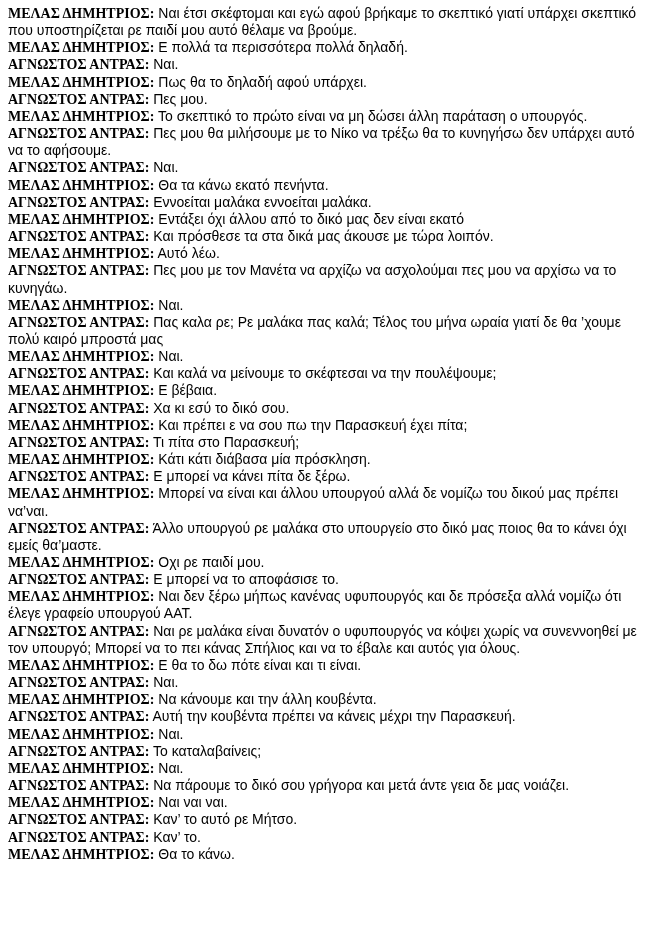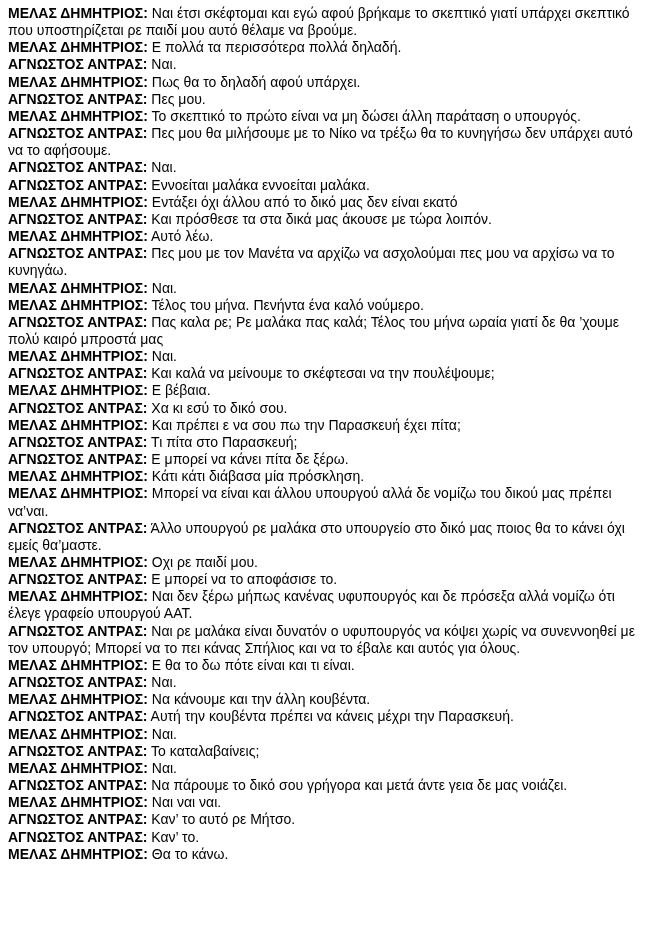--- a/index.html
+++ b/index.html
@@ -12,20 +12,21 @@
     font-size: 14px;
     line-height: 17.16px;
     width: 639px;
   }
   .utterance {
     margin: 0;
     padding: 0;
   }
   .speaker {
     font-weight: bold;
+    font-family: Liberation Serif, serif;
   }
 </style>
 </head>
 <body>
 
 <main>
   <div id="transcript">
   <p class="utterance"><span class="speaker">ΜΕΛΑΣ ΔΗΜΗΤΡΙΟΣ:</span> <span class="utterance-text">Ναι έτσι σκέφτομαι και εγώ αφού βρήκαμε το σκεπτικό γιατί υπάρχει σκεπτικό που υποστηρίζεται ρε παιδί μου αυτό θέλαμε να βρούμε.</span></p>
 
   <p class="utterance"><span class="speaker">ΜΕΛΑΣ ΔΗΜΗΤΡΙΟΣ:</span> <span class="utterance-text">Ε πολλά τα περισσότερα πολλά δηλαδή.</span></p>
@@ -36,53 +37,53 @@
 
   <p class="utterance"><span class="speaker">ΑΓΝΩΣΤΟΣ ΑΝΤΡΑΣ:</span> <span class="utterance-text">Πες μου.</span></p>
 
   <p class="utterance"><span class="speaker">ΜΕΛΑΣ ΔΗΜΗΤΡΙΟΣ:</span> <span class="utterance-text">Το σκεπτικό το πρώτο είναι να μη δώσει άλλη παράταση ο υπουργός.</span></p>
 
   <p class="utterance"><span class="speaker">ΑΓΝΩΣΤΟΣ ΑΝΤΡΑΣ:</span> <span class="utterance-text">Πες μου θα μιλήσουμε με το Νίκο να τρέξω θα το κυνηγήσω δεν υπάρχει αυτό να το αφήσουμε.</span></p>
 
 
   <p class="utterance"><span class="speaker">ΑΓΝΩΣΤΟΣ ΑΝΤΡΑΣ:</span> <span class="utterance-text">Ναι.</span></p>
 
+  <p class="utterance"><span class="speaker">ΜΕΛΑΣ ΔΗΜΗΤΡΙΟΣ:</span> <span class="utterance-text">Θα τα κάνω εκατό πενήντα.</span></p>
 
   <p class="utterance"><span class="speaker">ΑΓΝΩΣΤΟΣ ΑΝΤΡΑΣ:</span> <span class="utterance-text">Εννοείται μαλάκα εννοείται μαλάκα.</span></p>
 
   <p class="utterance"><span class="speaker">ΜΕΛΑΣ ΔΗΜΗΤΡΙΟΣ:</span> <span class="utterance-text">Εντάξει όχι άλλου από το δικό μας δεν είναι εκατό</span></p>
 
   <p class="utterance"><span class="speaker">ΑΓΝΩΣΤΟΣ ΑΝΤΡΑΣ:</span> <span class="utterance-text">Και πρόσθεσε τα στα δικά μας άκουσε με τώρα λοιπόν.</span></p>
 
   <p class="utterance"><span class="speaker">ΜΕΛΑΣ ΔΗΜΗΤΡΙΟΣ:</span> <span class="utterance-text">Αυτό λέω.</span></p>
 
   <p class="utterance"><span class="speaker">ΑΓΝΩΣΤΟΣ ΑΝΤΡΑΣ:</span> <span class="utterance-text">Πες μου με τον Μανέτα να αρχίζω να ασχολούμαι πες μου να αρχίσω να το κυνηγάω.</span></p>
 
   <p class="utterance"><span class="speaker">ΜΕΛΑΣ ΔΗΜΗΤΡΙΟΣ:</span> <span class="utterance-text">Ναι.</span></p>
 
 
-  <p class="utterance"><span class="speaker">ΜΕΛΑΣ ΔΗΜΗΤΡΙΟΣ:</span> <span class="utterance-text">Τέλος του μήνα. Πενήντα ένα καλό νούμερο.</span></p>
 
   <p class="utterance"><span class="speaker">ΑΓΝΩΣΤΟΣ ΑΝΤΡΑΣ:</span> <span class="utterance-text">Πας καλα ρε; Ρε μαλάκα πας καλά; Τέλος του μήνα ωραία γιατί δε θα ’χουμε πολύ καιρό μπροστά μας</span></p>
 
   <p class="utterance"><span class="speaker">ΜΕΛΑΣ ΔΗΜΗΤΡΙΟΣ:</span> <span class="utterance-text">Ναι.</span></p>
 
   <p class="utterance"><span class="speaker">ΑΓΝΩΣΤΟΣ ΑΝΤΡΑΣ:</span> <span class="utterance-text">Και καλά να μείνουμε το σκέφτεσαι να την πουλέψουμε;</span></p>
 
   <p class="utterance"><span class="speaker">ΜΕΛΑΣ ΔΗΜΗΤΡΙΟΣ:</span> <span class="utterance-text">Ε βέβαια.</span></p>
 
   <p class="utterance"><span class="speaker">ΑΓΝΩΣΤΟΣ ΑΝΤΡΑΣ:</span> <span class="utterance-text">Χα κι εσύ το δικό σου.</span></p>
 
   <p class="utterance"><span class="speaker">ΜΕΛΑΣ ΔΗΜΗΤΡΙΟΣ:</span> <span class="utterance-text">Και πρέπει ε να σου πω την Παρασκευή έχει πίτα;</span></p>
 
   <p class="utterance"><span class="speaker">ΑΓΝΩΣΤΟΣ ΑΝΤΡΑΣ:</span> <span class="utterance-text">Τι πίτα στο Παρασκευή;</span></p>
 
+  <p class="utterance"><span class="speaker">ΜΕΛΑΣ ΔΗΜΗΤΡΙΟΣ:</span> <span class="utterance-text">Κάτι κάτι διάβασα μία πρόσκληση.</span></p>
+
   <p class="utterance"><span class="speaker">ΑΓΝΩΣΤΟΣ ΑΝΤΡΑΣ:</span> <span class="utterance-text">Ε μπορεί να κάνει πίτα δε ξέρω.</span></p>
-
-  <p class="utterance"><span class="speaker">ΜΕΛΑΣ ΔΗΜΗΤΡΙΟΣ:</span> <span class="utterance-text">Κάτι κάτι διάβασα μία πρόσκληση.</span></p>
 
   <p class="utterance"><span class="speaker">ΜΕΛΑΣ ΔΗΜΗΤΡΙΟΣ:</span> <span class="utterance-text">Μπορεί να είναι και άλλου υπουργού αλλά δε νομίζω του δικού μας πρέπει να’ναι.</span></p>
 
   <p class="utterance"><span class="speaker">ΑΓΝΩΣΤΟΣ ΑΝΤΡΑΣ:</span> <span class="utterance-text">Άλλο υπουργού ρε μαλάκα στο υπουργείο στο δικό μας ποιος θα το κάνει όχι εμείς θα’μαστε.</span></p>
 
   <p class="utterance"><span class="speaker">ΜΕΛΑΣ ΔΗΜΗΤΡΙΟΣ:</span> <span class="utterance-text">Οχι ρε παιδί μου.</span></p>
 
   <p class="utterance"><span class="speaker">ΑΓΝΩΣΤΟΣ ΑΝΤΡΑΣ:</span> <span class="utterance-text">Ε μπορεί να το αποφάσισε το.</span></p>
 
   <p class="utterance"><span class="speaker">ΜΕΛΑΣ ΔΗΜΗΤΡΙΟΣ:</span> <span class="utterance-text">Ναι δεν ξέρω μήπως κανένας υφυπουργός και δε πρόσεξα αλλά νομίζω ότι έλεγε γραφείο υπουργού ΑΑΤ.</span></p>

